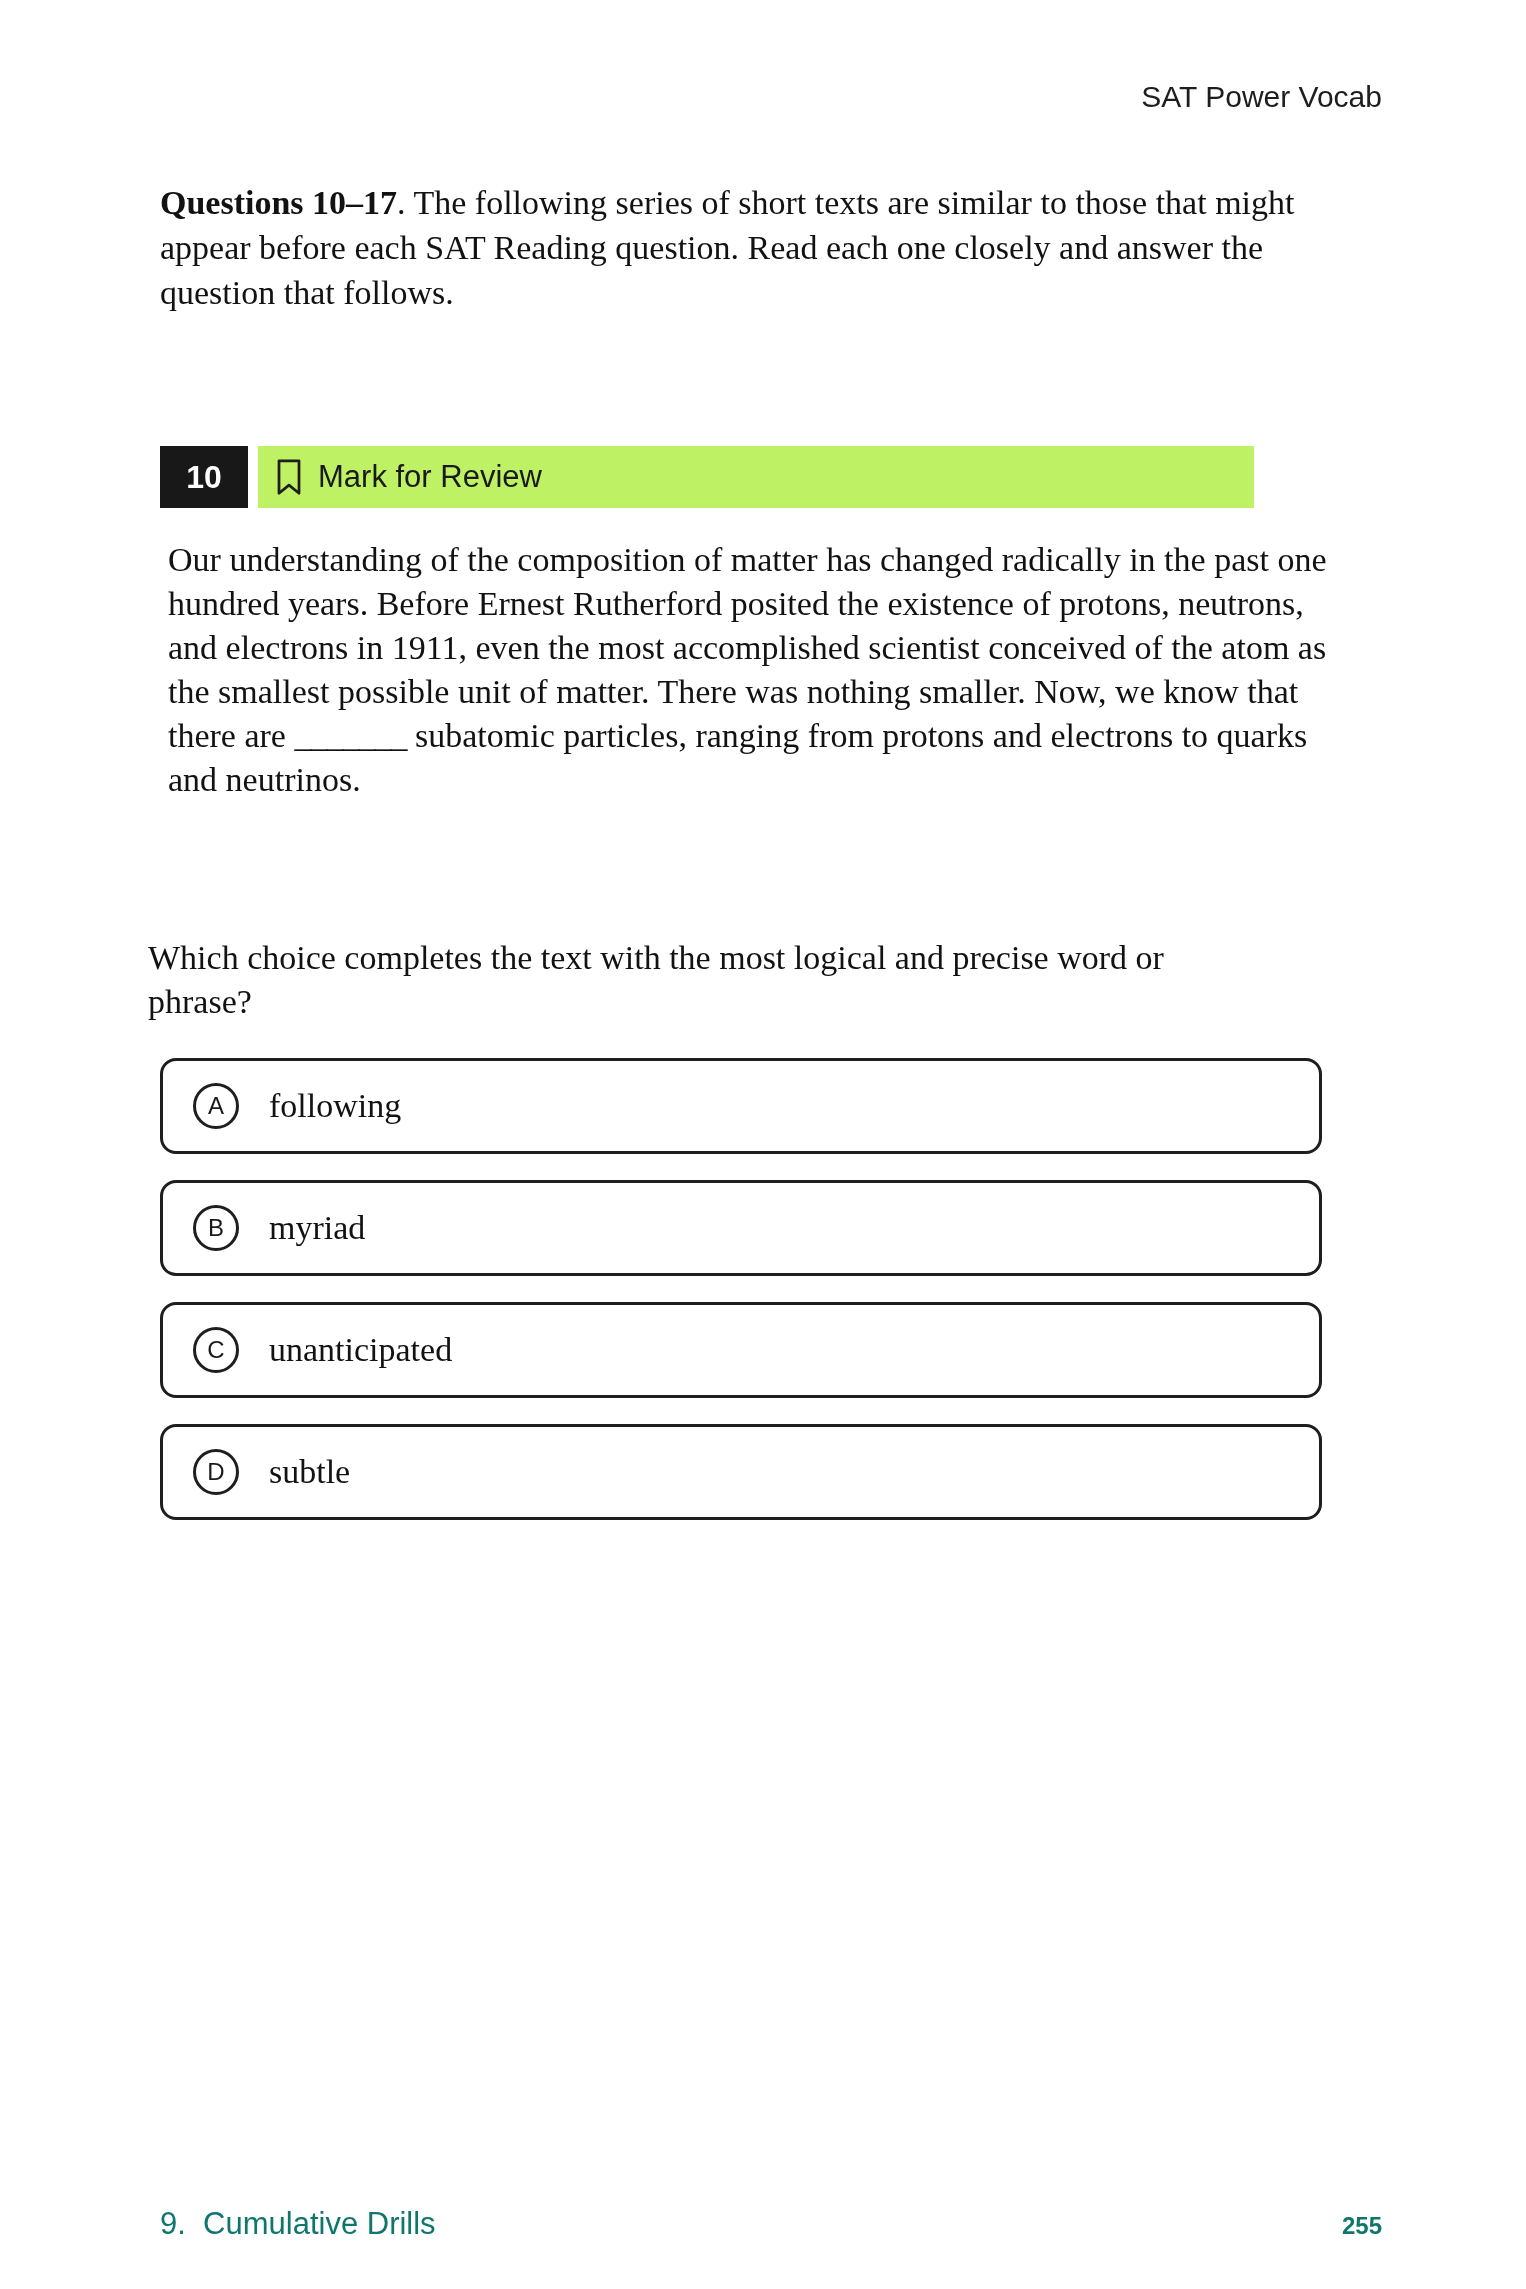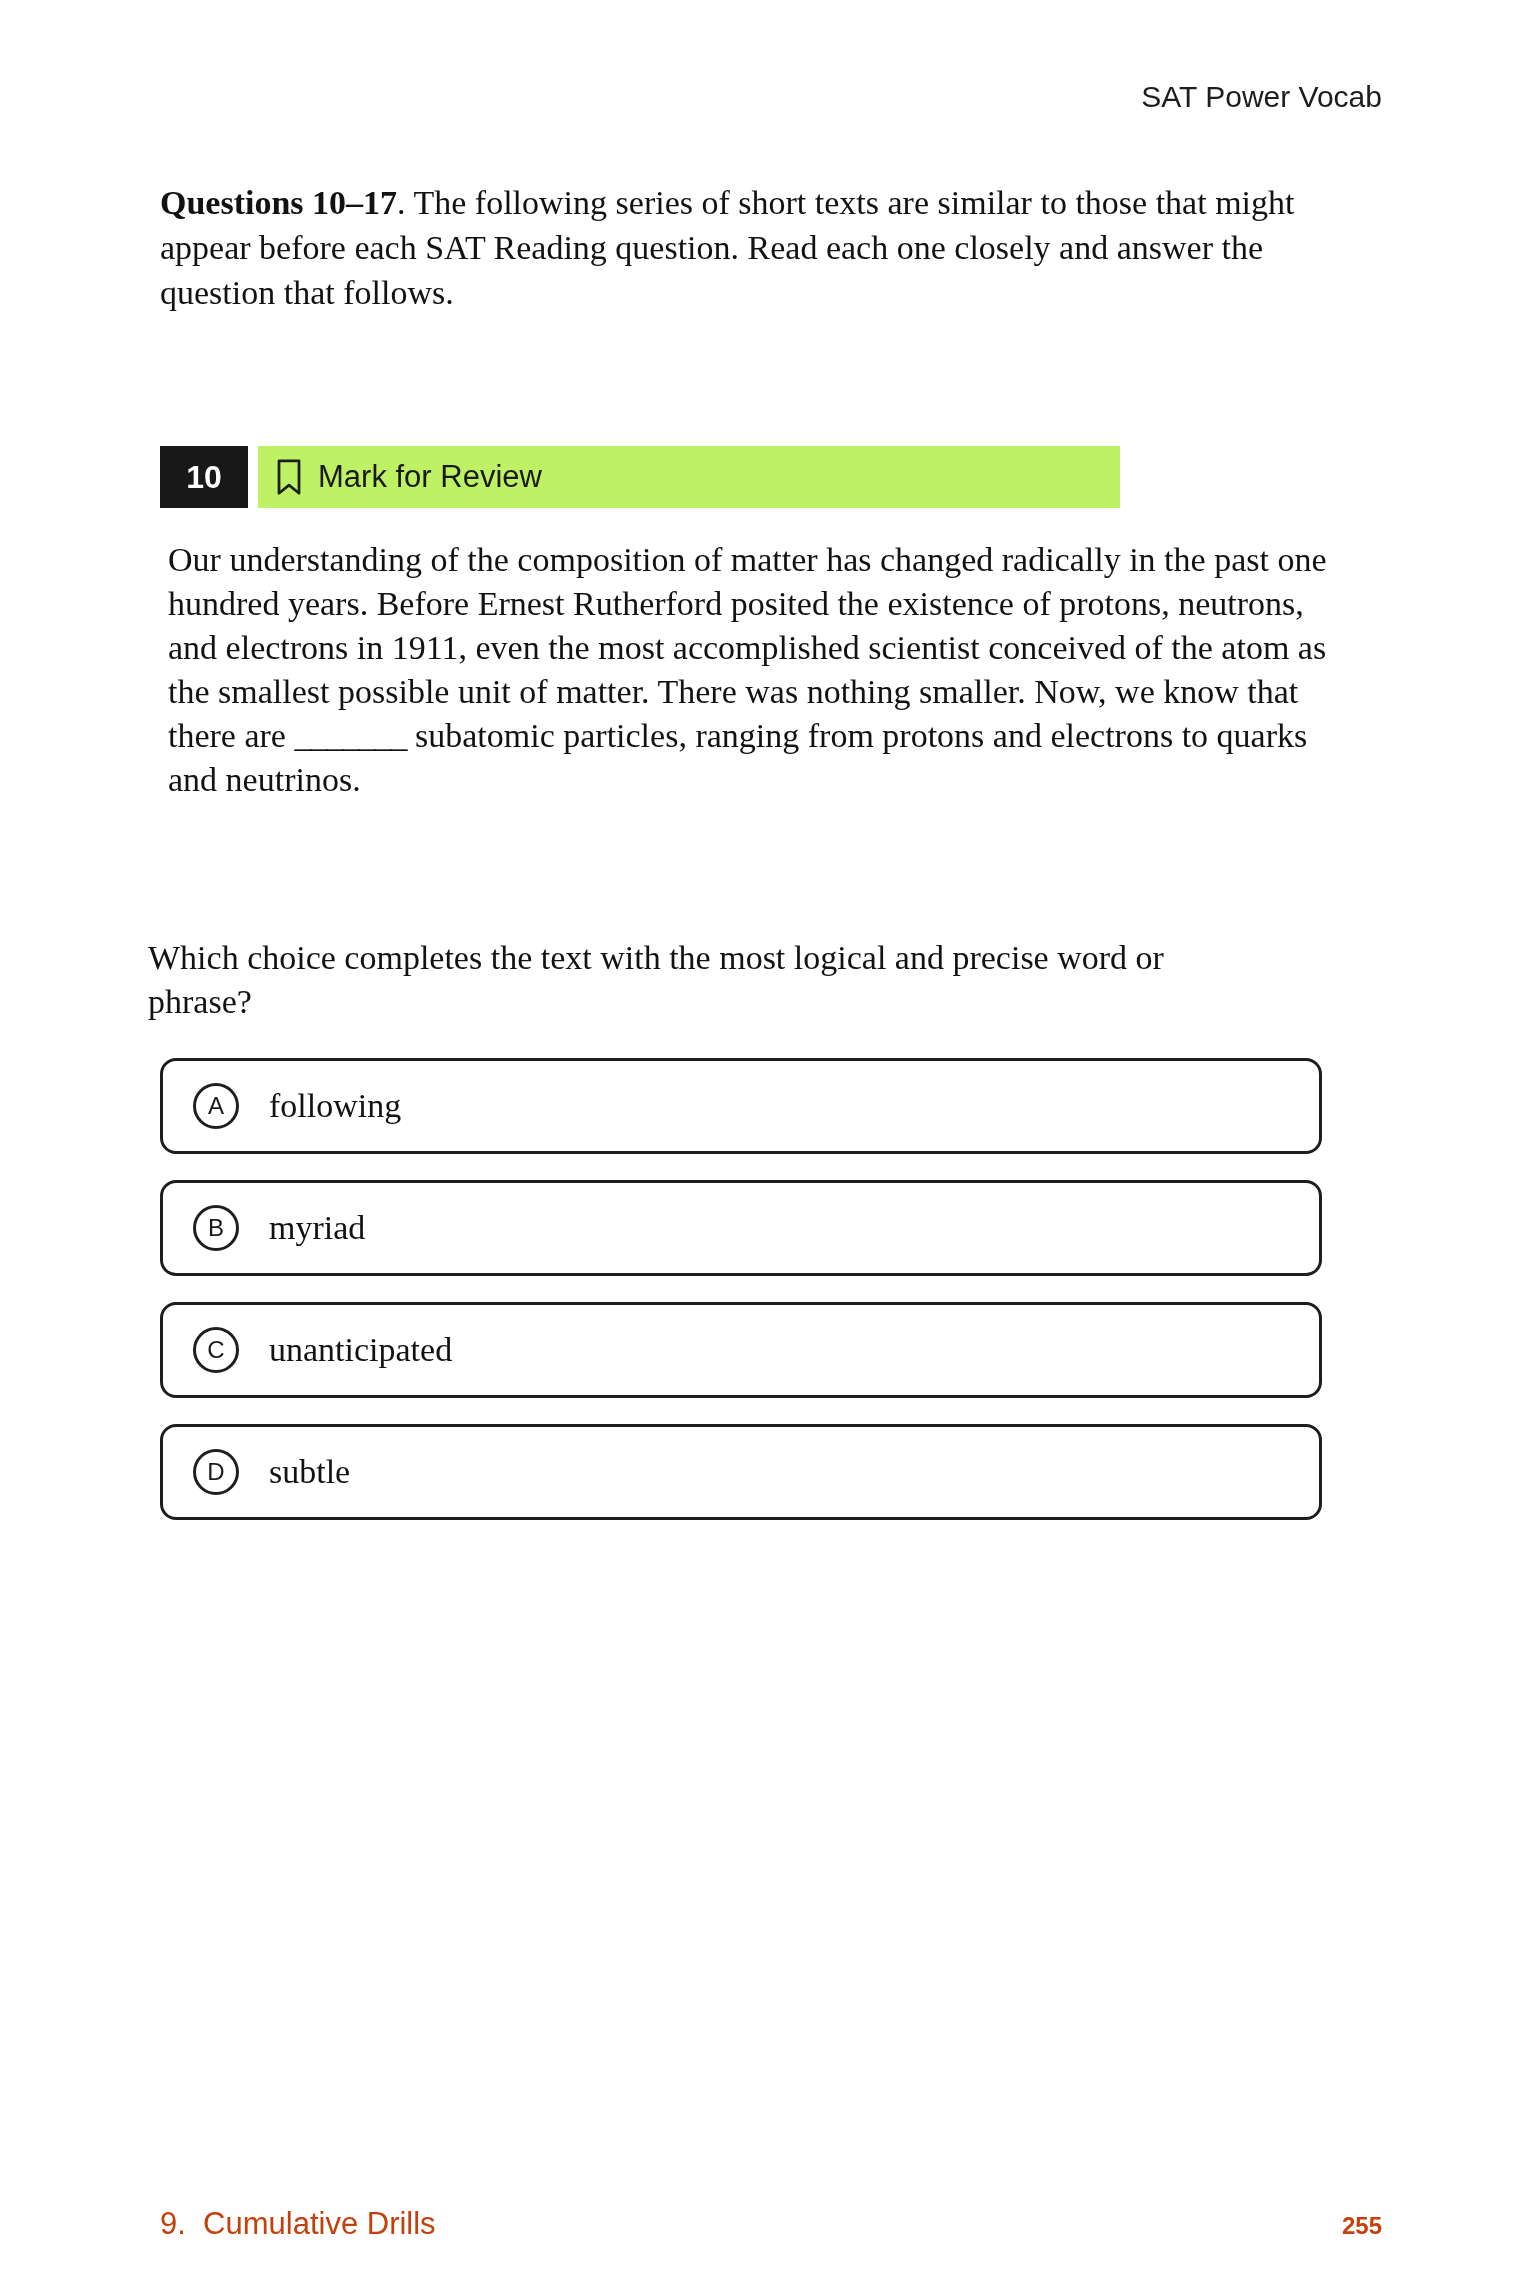--- a/index.html
+++ b/index.html
@@ -20,21 +20,21 @@
   }
 
   .intro {
     position: absolute; top: 180px; left: 160px;
     width: 1140px; font-size: 34px; line-height: 45px; color: #121212;
   }
   .intro .bold { font-weight: bold; }
 
   .review-bar {
     position: absolute; top: 446px; left: 160px;
-    width: 960px; height: 62px;
+    width: 1094px; height: 62px;
     display: flex; align-items: stretch;
   }
   .qnum {
     width: 88px; background: #181818; color: #ffffff;
     font-family: "Liberation Sans", sans-serif;
     font-weight: bold; font-size: 32px;
     display: flex; align-items: center; justify-content: center;
     flex: 0 0 88px;
   }
   .mark-bar {
@@ -73,21 +73,21 @@
     display: flex; align-items: center; justify-content: center;
     font-family: "Liberation Sans", sans-serif;
     font-size: 24px; color: #1a1a1a;
   }
   .choice-text { margin-left: 30px; font-size: 34px; color: #121212; }
 
   .footer {
     position: absolute; left: 160px; right: 144px; top: 2206px;
     display: flex; justify-content: space-between; align-items: baseline;
     font-family: "Liberation Sans", sans-serif;
-    font-size: 31px; color: #c2410c;
+    font-size: 31px; color: #0f766e;
   }
   .footer-left { white-space: pre-wrap; }
   .footer-right { font-weight: bold; font-size: 24px; }
 </style>
 </head>
 <body>
 
 <div class="page">
 
   <div class="header-right">SAT Power Vocab</div>

